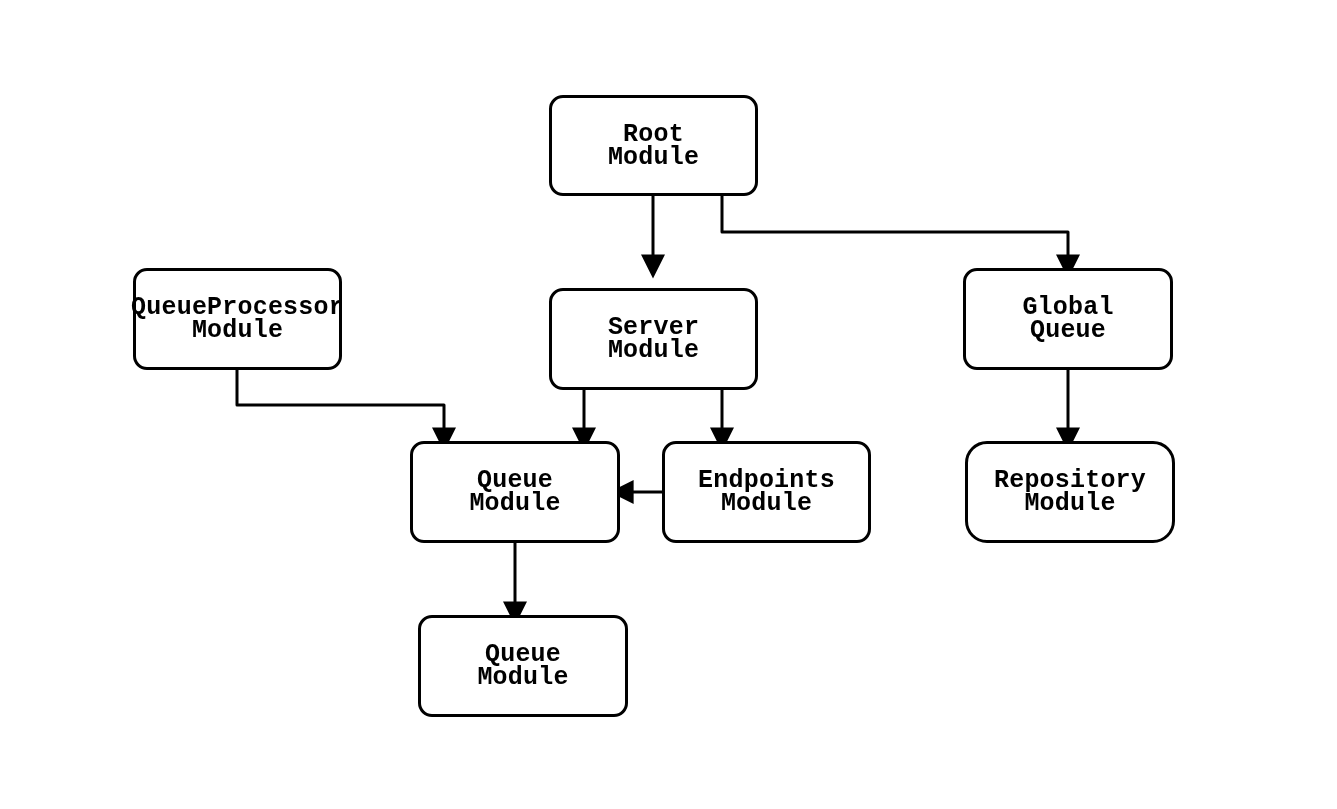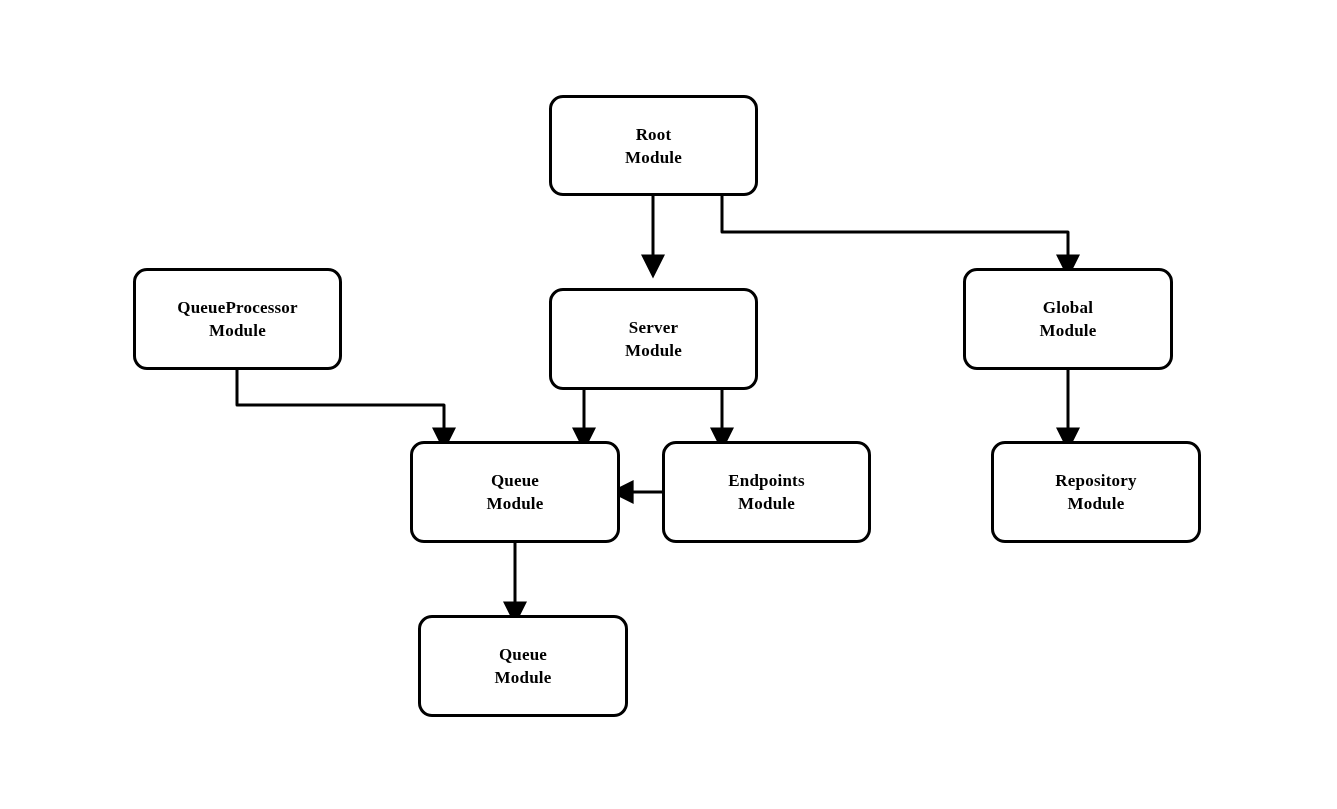--- a/index.html
+++ b/index.html
@@ -29,22 +29,22 @@
     box-sizing: border-box;
     border: 3px solid #000000;
     border-radius: 14px;
     background: #ffffff;
     display: flex;
     align-items: center;
     justify-content: center;
     text-align: center;
   }
   .node-label {
-    font-family: Liberation Serif, serif;
-    font-size: 17px;
+    font-family: Liberation Mono, monospace;
+    font-size: 25px;
     font-weight: bold;
     line-height: 23px;
     color: #000000;
     white-space: pre;
     letter-spacing: 0.2px;
   }
 </style>
 </head>
 <body>
 
@@ -78,34 +78,34 @@
 Module</span>
   </div>
 
   <div class="node" style="left:549px; top:268px; width:209px; height:102px;margin-top:20px;">
     <span class="node-label">Server
 Module</span>
   </div>
 
   <div class="node" style="left:963px; top:268px; width:210px; height:102px;">
     <span class="node-label">Global
-Module</span>
+Queue</span>
   </div>
 
   <div class="node" style="left:410px; top:441px; width:210px; height:102px;">
     <span class="node-label">Queue
 Module</span>
   </div>
 
   <div class="node" style="left:662px; top:441px; width:209px; height:102px;">
     <span class="node-label">Endpoints
 Module</span>
   </div>
 
-  <div class="node" style="left:991px; top:441px; width:210px; height:102px;">
+  <div class="node" style="left:965px; top:441px; width:210px; height:102px;border-radius:22px;">
     <span class="node-label">Repository
 Module</span>
   </div>
 
   <div class="node" style="left:410px; top:615px; width:210px; height:102px;margin-left:8px;">
     <span class="node-label">Queue
 Module</span>
   </div>
 
 </div>

